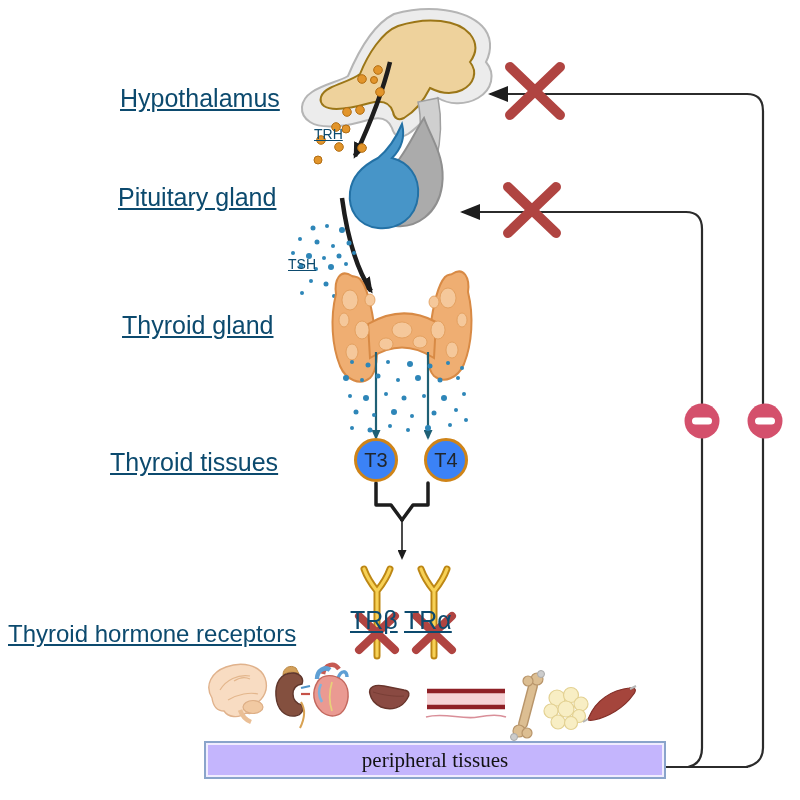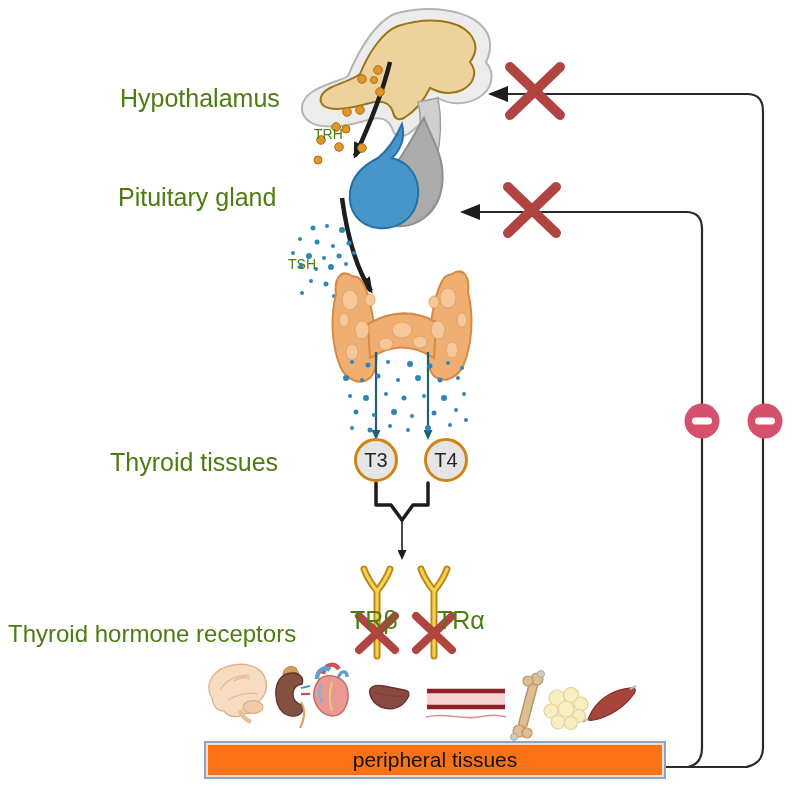--- a/index.html
+++ b/index.html
@@ -1,41 +1,41 @@
 <!DOCTYPE html>
 <html><head>
 <meta charset="utf-8">
 <style>
   html,body{margin:0;padding:0;background:#fff;}
   .stage{position:relative;width:800px;height:800px;background:#ffffff;overflow:hidden;
          font-family:"Liberation Sans",sans-serif;color:#161616;}
   .stage svg{position:absolute;left:0;top:0;}
-  .lbl{position:absolute;white-space:nowrap;color:#4d7c0f;line-height:1.1;}
+  .lbl{position:absolute;white-space:nowrap;color:#0c4a6e;line-height:1.1;text-decoration:underline;}
   .lbl-main{font-size:25px;}
   .lbl-small{font-size:14px;}
   .lbl-receptor{font-size:25px;margin-top:14px;}
   .lbl-hypo{left:120px;top:85px;}
   .lbl-pit{left:118px;top:184px;}
   .lbl-thy{left:122px;top:312px;}
   .lbl-th{left:110px;top:449px;}
   .lbl-thr{left:8px;top:621px;font-size:24px;}
   .lbl-trh{left:314px;top:127px;}
   .lbl-tsh{left:288px;top:257px;}
   .lbl-trb{left:350px;top:593px;}
-  .lbl-tra{left:437px;top:593px;}
+  .lbl-tra{left:404px;top:593px;}
   .hormone{position:absolute;width:38px;height:38px;border-radius:50%;
-           background:#e5e5e5;border:3px solid #cf8418;display:flex;
+           background:#3b82f6;border:3px solid #cf8418;display:flex;
            align-items:center;justify-content:center;font-size:20px;color:#20262c;}
   .hormone.t3{left:354px;top:438px;}
   .hormone.t4{left:424px;top:438px;}
   .ptbox{position:absolute;left:204px;top:741px;width:458px;height:34px;
-         background:#f97316;border:2px solid #8aa4cb;
+         background:#c4b5fd;border:2px solid #8aa4cb;
          box-shadow:inset 0 0 0 2px rgba(255,255,255,0.75);
          display:flex;align-items:center;justify-content:center;
-         font-size:21px;color:#121212;}
+         font-size:21px;color:#121212;font-family:Liberation Serif, serif;}
 </style>
 </head>
 <body>
 
 <div class="stage">
 
   <div class="ptbox">
     <span>peripheral tissues</span>
   </div>
 
@@ -295,20 +295,21 @@
       <rect x="692" y="417.5" width="20" height="7" rx="3.5" fill="#ffffff"></rect>
     </g>
     <g>
       <circle cx="765" cy="421" r="17.5" fill="#d4506c"></circle>
       <rect x="755" y="417.5" width="20" height="7" rx="3.5" fill="#ffffff"></rect>
     </g>
   </svg>
 
   <div class="lbl lbl-main lbl-hypo">Hypothalamus</div>
   <div class="lbl lbl-main lbl-pit">Pituitary gland</div>
+  <div class="lbl lbl-main lbl-thy">Thyroid gland</div>
   <div class="lbl lbl-main lbl-th">Thyroid tissues</div>
   <div class="lbl lbl-thr">Thyroid hormone receptors</div>
   <div class="lbl lbl-small lbl-trh">TRH</div>
   <div class="lbl lbl-small lbl-tsh">TSH</div>
   <div class="hormone t3">
       <span>T3</span>
     </div>
   <div class="hormone t4">
       <span>T4</span>
     </div>

